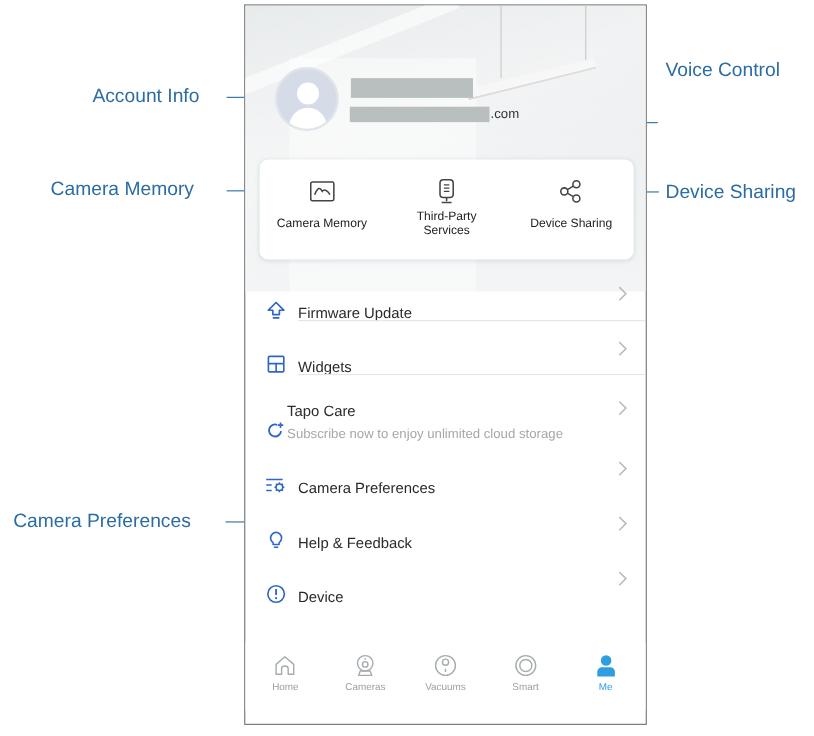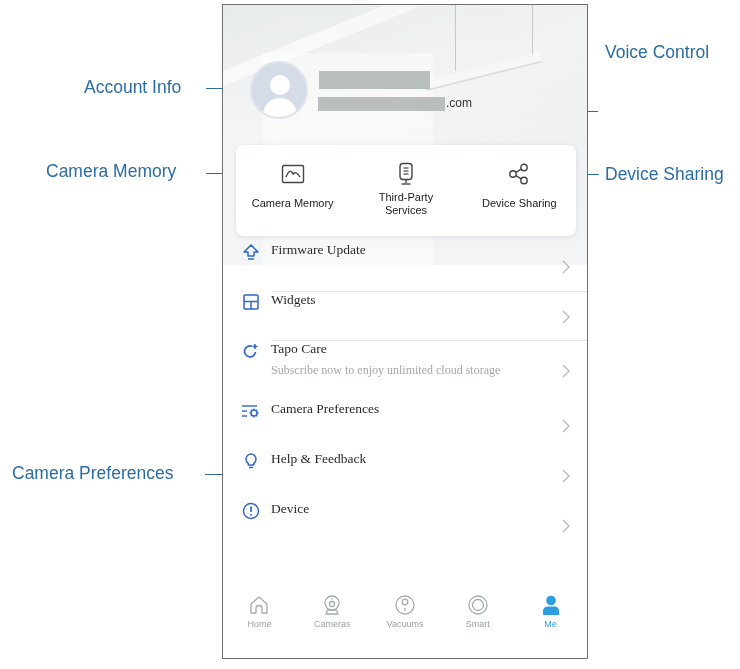--- a/index.html
+++ b/index.html
@@ -22,21 +22,21 @@
   .email-bar { position:absolute; left:95px; top:92px; width:127px; height:14px; background:#b9bfbf; }
   .email-suffix { position:absolute; left:223px; top:91px; font-size:12px; color:#333; }
 
   .card { position:absolute; left:13px; top:140px; width:340px; height:91px; background:#fff; border-radius:8px; box-shadow:0 1px 4px rgba(120,150,170,0.25); display:flex; }
   .card-item { flex:1; display:flex; flex-direction:column; align-items:center; justify-content:flex-start; padding-top:16px; box-sizing:border-box; }
   .card-item .ic { width:26px; height:26px; display:flex; align-items:center; justify-content:center; }
   .card-item .lbl { margin-top:10px; font-size:11px; color:#222; text-align:center; line-height:13px; }
   .card-item.two .lbl { margin-top:4px; }
 
   .menu { position:absolute; left:0; top:237px; width:100%; }
-  .row { position:relative; height:49.7px; display:flex; align-items:flex-start;font-family:Liberation Serif, serif; }
+  .row { position:relative; height:49.7px; display:flex; align-items:flex-end; }
   .row .mi { width:20px; height:20px; margin-left:18px; display:flex; align-items:center; justify-content:center; }
   .row .txt { margin-left:10px; font-size:13.5px; color:#2a2a2a; }
   .row .sub { font-size:12px; color:#a4a8ab; margin-top:6px; }
   .row .chev { position:absolute; right:16px; top:50%; margin-top:-8px; width:10px; height:16px; }
   .row.divider::after { content:""; position:absolute; left:48px; right:0; bottom:0; height:1px; background:#e3e5e6; }
   .row.tall { height:60px; }
 
   .tabbar { position:absolute; left:0; bottom:12px; width:100%; height:62px; display:flex; background:#fff; }
   .tab { flex:1; display:flex; flex-direction:column; align-items:center; padding-top:10px; box-sizing:border-box; }
   .tab .tl { font-size:9px; color:#9aa0a3; margin-top:3px; }
@@ -50,21 +50,21 @@
 
 <div class="callout" style="left:84px; top:77px;">Account Info</div>
 <div class="lead" style="left:206px; top:88px; width:44px; height:1px;"></div>
 
 <div class="callout" style="left:46px; top:161px;">Camera Memory</div>
 <div class="lead" style="left:206px; top:173px; width:68px; height:1px;"></div>
 
 <div class="callout" style="left:12px; top:463px;">Camera Preferences</div>
 <div class="lead" style="left:205px; top:474px; width:33px; height:1px;"></div>
 
-<div class="callout" style="left:605px; top:42px;">Voice Control</div>
+<div class="callout" style="left:605px; top:53px;">Voice Control</div>
 <div class="lead" style="left:406px; top:111px; width:192px; height:1px;"></div>
 <div class="lead" style="left:406px; top:111px; width:1px; height:47px;"></div>
 
 <div class="callout" style="left:605px; top:164px;">Device Sharing</div>
 <div class="lead" style="left:523px; top:174px; width:76px; height:1px;"></div>
 
 <div class="phone">
   <div class="hero">
     <div class="beam"></div>
     <div class="wall"></div>
@@ -145,21 +145,21 @@
           <path d="M2 2 L8 8 L2 14" fill="none" stroke="#b6babd" stroke-width="1.4"></path>
         </svg>
     </div>
     <div class="row tall">
       <div class="mi">
         <svg width="18" height="18" viewBox="0 0 18 18">
             <path d="M13.5 10 A5.5 5.5 0 1 1 10 4.2" fill="none" stroke="#2f66c8" stroke-width="1.7"></path>
             <path d="M13 2 L13 7 M10.5 4.5 L15.5 4.5" stroke="#2f66c8" stroke-width="1.5"></path>
           </svg>
       </div>
-      <div style="margin-left:10px;">
+      <div style="">
         <div class="txt" style="margin-left:0;">Tapo Care</div>
         <div class="sub">Subscribe now to enjoy unlimited cloud storage</div>
       </div>
       <svg class="chev" viewBox="0 0 10 16">
           <path d="M2 2 L8 8 L2 14" fill="none" stroke="#b6babd" stroke-width="1.4"></path>
         </svg>
     </div>
     <div class="row">
       <div class="mi">
         <svg width="20" height="16" viewBox="0 0 20 16">

